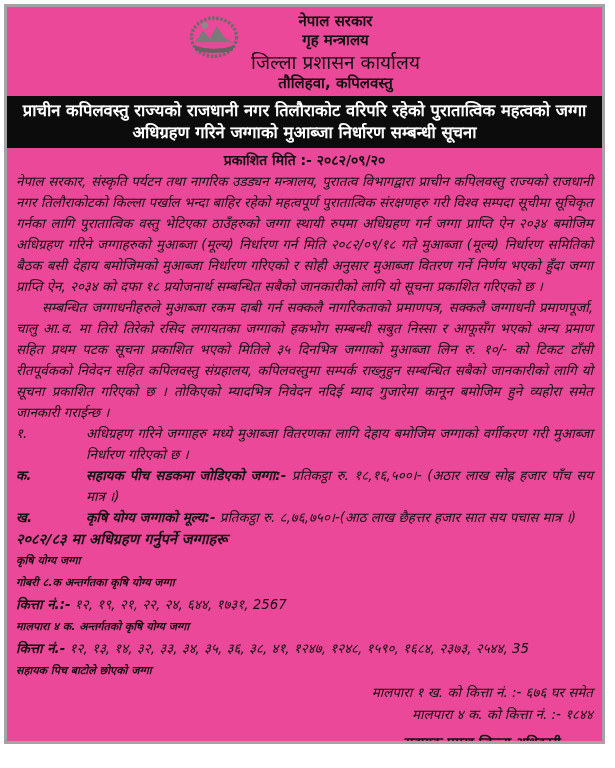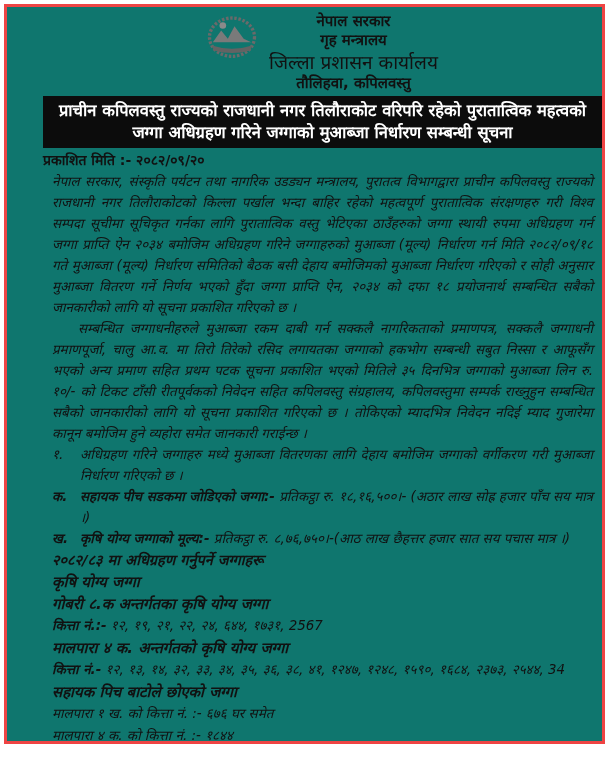--- a/index.html
+++ b/index.html
@@ -1,48 +1,47 @@
 <!DOCTYPE html>
 <html><head>
 <meta charset="utf-8">
 <style>
   html,body { margin:0; padding:0; background:#e8e8e8; }
   body { width:615px; height:768px; position:relative; font-family:"DejaVu Sans","Liberation Sans",sans-serif; }
   .sheet { position:absolute; left:0; top:0; width:615px; height:768px; background:#fff; }
   .page {
     position:absolute; left:4px; top:4px; width:601px; height:740px;
-    border:3px solid #ef4444; background:#0f766e; color:#111; box-sizing:border-box;
+    border:3px solid #a3a3a3; background:#ec4899; color:#111; box-sizing:border-box;
     overflow:hidden;
-    padding-left:36px;
   }
   .header {
     display:flex; justify-content:center; align-items:flex-start;
     gap:12px; padding:5px 0 3px 0;
   }
   .emblem { flex:none; margin-top:2px; }
   .header-text { text-align:center; }
   .h-line { font-weight:bold; font-size:15px; line-height:19px; }
   .h-line-big { font-weight:normal; font-size:19px; line-height:24px; }
   .banner {
     background:#0c0c0c; color:#fff; text-align:center; font-weight:bold;
     font-size:16.5px; line-height:22px; padding:4px 10px; box-sizing:border-box;
   }
-  .date-line { font-weight:bold; font-size:14px; line-height:22px; margin-top:1px; }
+  .date-line { text-align:center; font-weight:bold; font-size:14px; line-height:22px; margin-top:1px; }
   .content { padding:0 9px;font-style:italic; }
   .para { font-size:13.4px; line-height:21px; text-align:justify; }
   .para.indent { text-indent:26px; }
   .li-row { display:flex; font-size:13.4px; line-height:21px; }
   .li-num { flex:none; width:28px; }
   .li-num.bold { font-weight:bold; }
-  .li-body { flex:1; text-align:justify; }
+  .li-body { flex:1; text-align:justify;margin-left:42px; }
   .bold { font-weight:bold; }
   .sec-heading { font-weight:bold; font-size:14.5px; line-height:22px; }
-  .sec-line { font-weight:bold; font-size:15px; line-height:22px; }
+  .sec-line { font-weight:bold; font-size:11px; line-height:22px; }
   .kitta-line { font-size:13.4px; line-height:22px; }
-  .plain-line { font-size:13.4px; line-height:22px; }
+  .plain-line { font-size:13.4px; line-height:22px;text-align:right; }
   .signature { text-align:right; padding-right:34px; margin-top:6px; }
   .signature-inner { display:inline-block; text-align:left; font-weight:bold; font-size:13.5px; line-height:20px; }
 </style>
 </head>
 <body>
 
 <div class="sheet">
   <div class="page">
 
     <div class="header">
@@ -86,21 +85,21 @@
       </div>
 
       <div class="sec-heading">२०८२/८३ मा अधिग्रहण गर्नुपर्ने जग्गाहरू</div>
       <div class="sec-line">कृषि योग्य जग्गा</div>
       <div class="sec-line">गोबरी ८.क अन्तर्गतका कृषि योग्य जग्गा</div>
 
       <div class="kitta-line"><span class="bold">कित्ता नं.:-</span><span> १२, १९, २१, २२, २४, ६४४,  १७३१,  2567</span></div>
 
       <div class="sec-line">मालपारा ४ क. अन्तर्गतको कृषि योग्य जग्गा</div>
 
-      <div class="kitta-line"><span class="bold">कित्ता नं.-</span><span> १२, १३, १४, ३२, ३३, ३४, ३५, ३६, ३८, ४१, १२४७, १२४८, १५९०, १६८४, २३७३, २५४४, 34</span></div>
+      <div class="kitta-line"><span class="bold">कित्ता नं.-</span><span> १२, १३, १४, ३२, ३३, ३४, ३५, ३६, ३८, ४१, १२४७, १२४८, १५९०, १६८४, २३७३, २५४४, 35</span></div>
 
       <div class="sec-line">सहायक पिच बाटोले छोएको जग्गा</div>
       <div class="plain-line">मालपारा १ ख. को कित्ता नं. :- ६७६ घर समेत</div>
       <div class="plain-line">मालपारा ४ क. को कित्ता नं. :- १८४४</div>
 
       <div class="signature">
         <div class="signature-inner">
           <div>सहायक प्रमुख जिल्ला अधिकारी</div>
           <div>कपिलवस्तु</div>
         </div>

